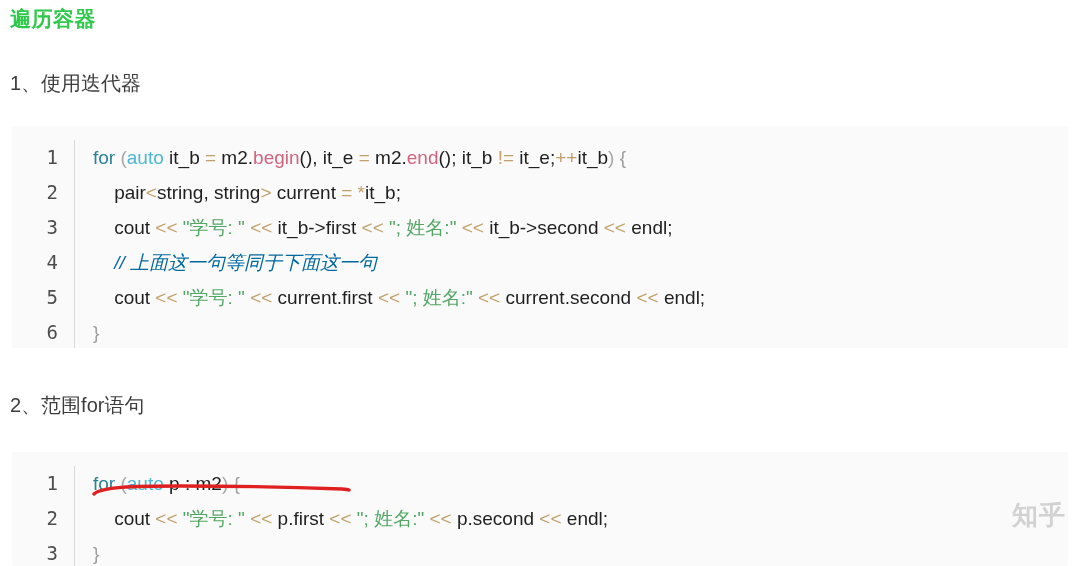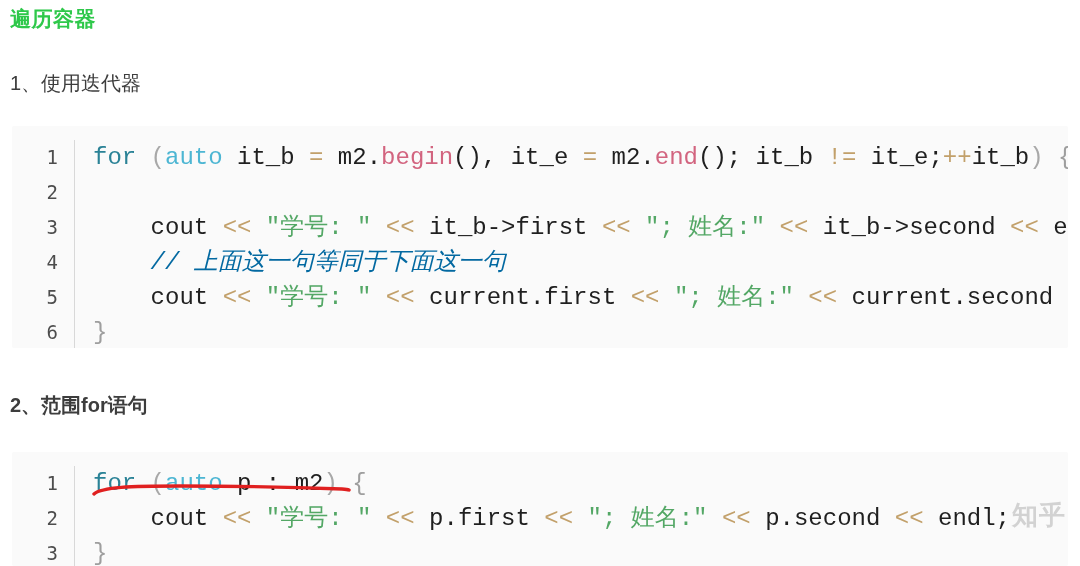--- a/index.html
+++ b/index.html
@@ -38,21 +38,21 @@
   .section-heading {
     position: absolute;
     left: 10px;
     font-size: 20px;
     font-weight: 400;
     color: #3d3d3d;
     line-height: 30px;
     white-space: nowrap;
   }
   .section-heading.h1 { top: 68px; }
-  .section-heading.h2 { top: 390px; font-weight: bold; }
+  .section-heading.h2 { top: 390px; }
 
   
   .code-block {
     position: absolute;
     background: #fafafa;
     border-radius: 2px;
     overflow: hidden;
   }
   .code-block.cb1 {
     left: 12px;
@@ -90,22 +90,22 @@
 
   .divider {
     width: 1px;
     min-width: 1px;
     align-self: stretch;
     background: #d8d8d8;
   }
 
   .code-text {
     padding-left: 18px;
-    font-family: Liberation Mono, monospace;
-    font-size: 24px;
+    font-family: Liberation Sans, sans-serif;
+    font-size: 19px;
     line-height: 35px;
     white-space: pre;
     color: #1f1f1f;
   }
 
   
   .t-kw       { color: #2a8296; }
   .t-type     { color: #4db6d3; }
   .t-fn       { color: #d2647f; }
   .t-str      { color: #53a765; }
@@ -155,20 +155,21 @@
 
     <div class="code-row">
       <div class="gutter">1</div>
       <div class="divider"></div>
       <div class="code-text"><span class="t-kw">for</span><span class="t-punc"> (</span><span class="t-type">auto</span><span class="t-plain"> it_b </span><span class="t-op">=</span><span class="t-plain"> m2</span><span class="t-plain">.</span><span class="t-fn">begin</span><span class="t-plain">(), </span><span class="t-plain">it_e </span><span class="t-op">=</span><span class="t-plain"> m2</span><span class="t-plain">.</span><span class="t-fn">end</span><span class="t-plain">(); </span><span class="t-plain">it_b </span><span class="t-op">!=</span><span class="t-plain"> it_e;</span><span class="t-op">++</span><span class="t-plain">it_b</span><span class="t-punc">)</span><span class="t-brace"> {</span></div>
     </div>
 
     <div class="code-row">
       <div class="gutter">2</div>
       <div class="divider"></div>
+      <div class="code-text"><span>    </span><span class="t-plain">pair</span><span class="t-op">&lt;</span><span class="t-plain">string, string</span><span class="t-op">&gt;</span><span class="t-plain"> current </span><span class="t-op">=</span><span class="t-op"> *</span><span class="t-plain">it_b;</span></div>
     </div>
 
     <div class="code-row">
       <div class="gutter">3</div>
       <div class="divider"></div>
       <div class="code-text"><span>    </span><span class="t-plain">cout </span><span class="t-op">&lt;&lt;</span><span class="t-str"> "学号: " </span><span class="t-op">&lt;&lt;</span><span class="t-plain"> it_b-&gt;first </span><span class="t-op">&lt;&lt;</span><span class="t-str"> "; 姓名:" </span><span class="t-op">&lt;&lt;</span><span class="t-plain"> it_b-&gt;second </span><span class="t-op">&lt;&lt;</span><span class="t-plain"> endl;</span></div>
     </div>
 
     <div class="code-row">
       <div class="gutter">4</div>

